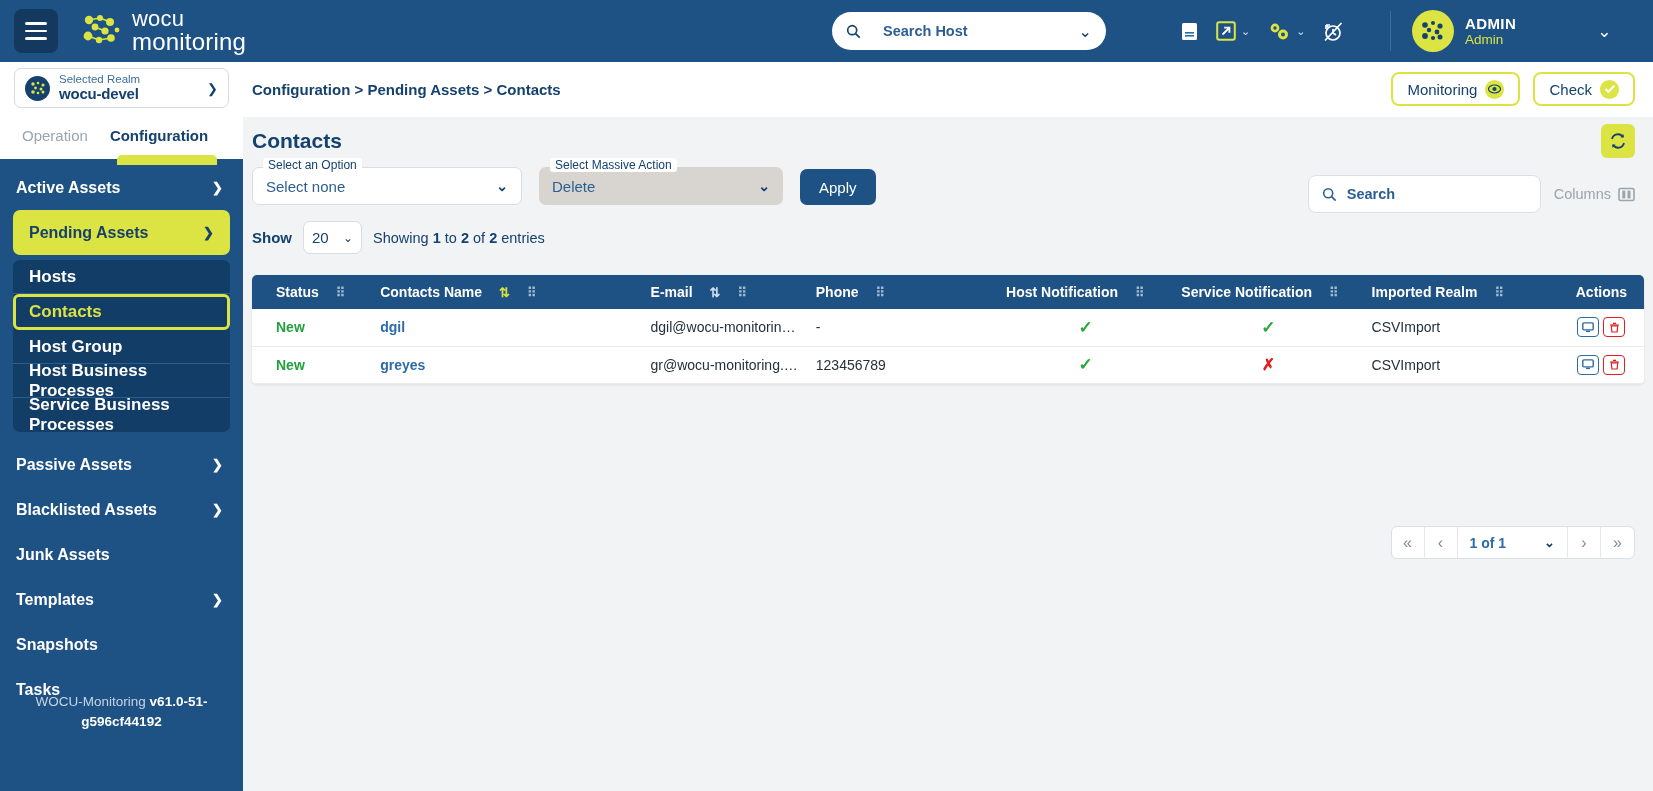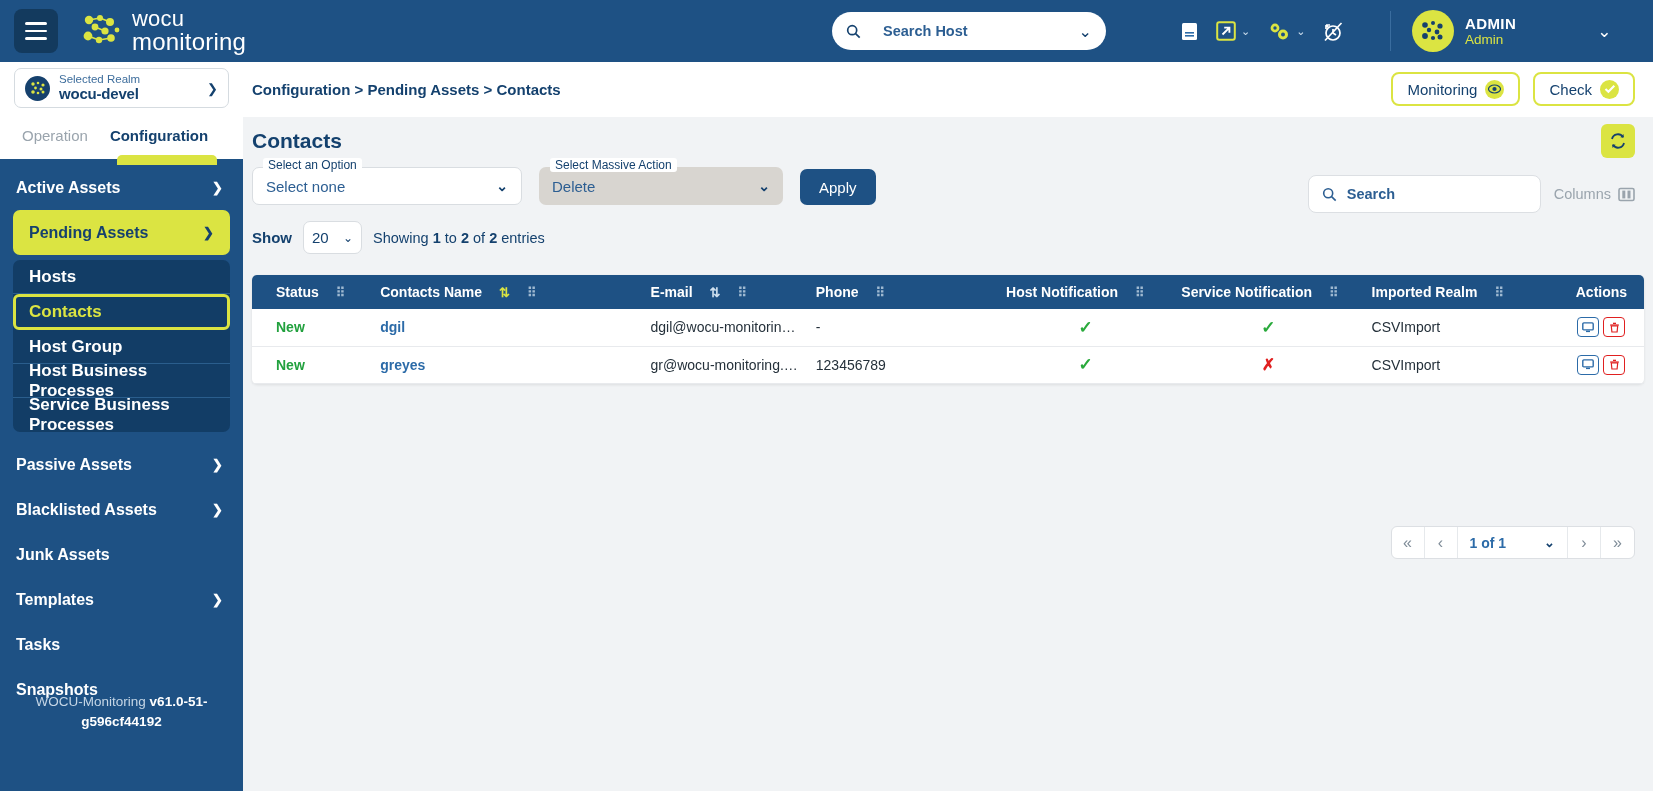--- a/index.html
+++ b/index.html
@@ -310,24 +310,24 @@
     <span class="cv">❯</span>
   </div>
   <div class="navsimple">
     <span>Junk Assets</span>
   </div>
   <div class="navgrp">
     <span>Templates</span>
     <span class="cv">❯</span>
   </div>
   <div class="navsimple">
+    <span>Snapshots</span>
+  </div>
+  <div class="navsimple">
     <span>Tasks</span>
-  </div>
-  <div class="navsimple">
-    <span>Snapshots</span>
   </div>
 </div>
 
 <div class="version">
   <span>WOCU-Monitoring </span><b>v61.0-51-g596cf44192</b>
 </div>
 
 <div class="crumbbar">
   <div class="crumbs">
     <div class="crumb2">Configuration &gt; Pending Assets &gt; Contacts</div>

